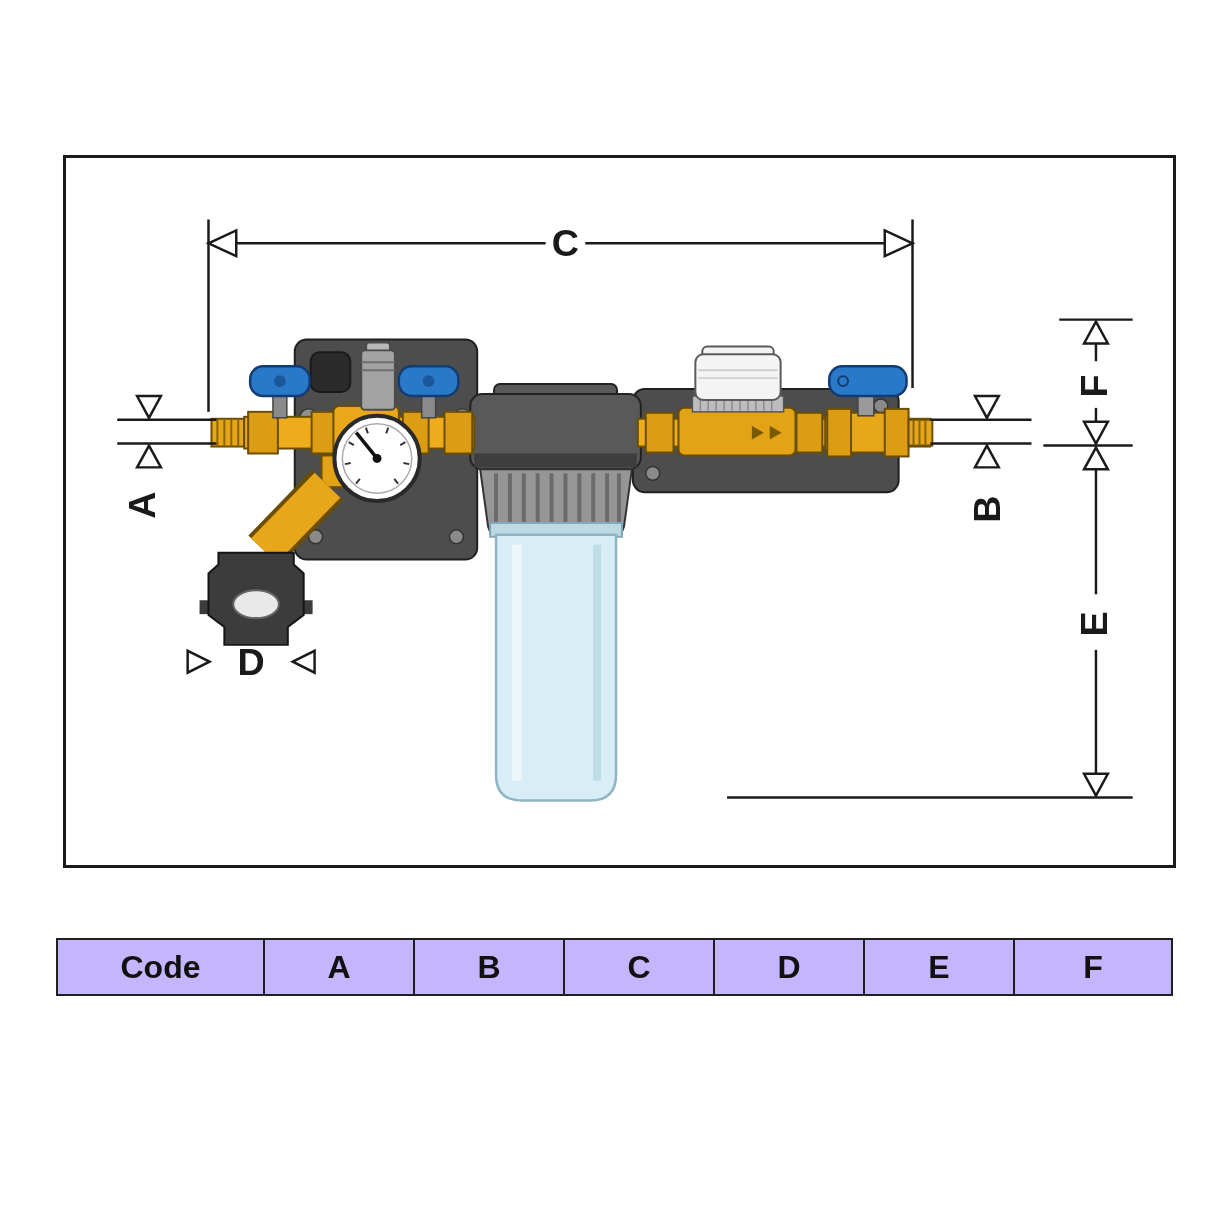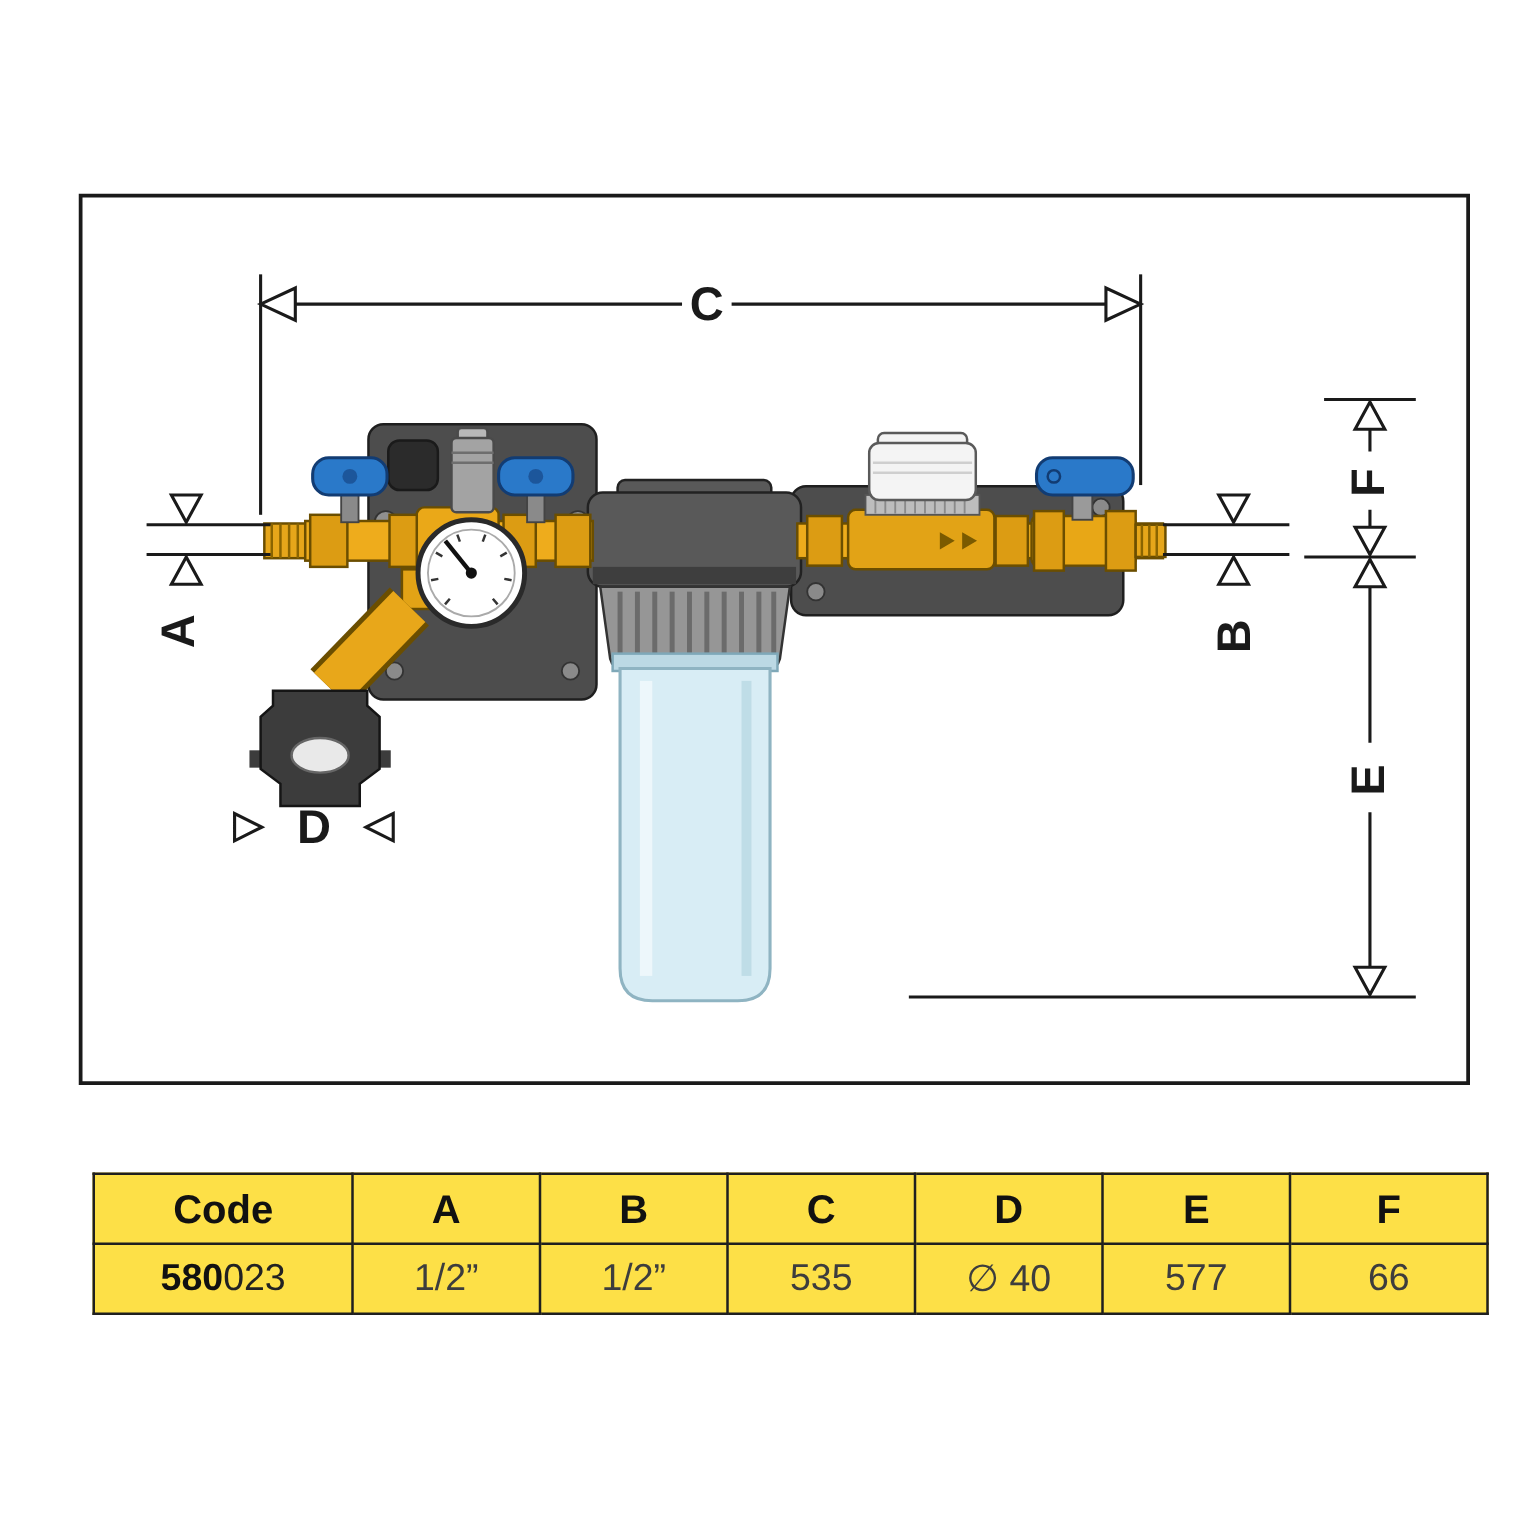--- a/index.html
+++ b/index.html
@@ -2,21 +2,21 @@
 <html><head>
 <meta charset="utf-8">
 <style>
   html,body{margin:0;padding:0;background:#ffffff;}
   .page{position:relative;width:1214px;height:1214px;background:#fff;font-family:"Liberation Sans",sans-serif;overflow:hidden;}
   .drawing-frame{position:absolute;left:63px;top:155px;width:1113px;height:713px;border:3px solid #1a1a1a;box-sizing:border-box;background:#fff;}
   .drawing-frame svg{display:block;width:100%;height:100%;}
   .dim-line{stroke:#1a1a1a;stroke-width:2.5;fill:none;}
   .dim-tri{fill:#ffffff;stroke:#1a1a1a;stroke-width:2.5;stroke-linejoin:miter;}
   .dim-label{font-family:"Liberation Sans",sans-serif;font-size:38px;font-weight:bold;fill:#1a1a1a;}
-  .dims-table{position:absolute;left:74px;top:938px;width:1115px;border-collapse:collapse;table-layout:fixed;background:#fde047;}
+  .dims-table{position:absolute;left:56px;top:938px;width:1115px;border-collapse:collapse;table-layout:fixed;background:#c4b5fd;}
   .dims-table th,.dims-table td{border:2.5px solid #1f1f1f;text-align:center;vertical-align:middle;height:54px;padding:0;}
   .dims-table th{font-size:32px;font-weight:bold;color:#111;}
   .dims-table td{font-size:30px;color:#3d3d3d;font-weight:400;}
   .dims-table td .code-prefix{font-weight:bold;color:#111;}
   .dims-table td .code-suffix{font-weight:400;color:#222;}
 </style>
 </head>
 <body>
 
 <div class="page">
@@ -231,25 +231,16 @@
         <th>Code</th>
         <th>A</th>
         <th>B</th>
         <th>C</th>
         <th>D</th>
         <th>E</th>
         <th>F</th>
       </tr>
     </thead>
     <tbody>
-      <tr>
-        <td><span class="code-prefix">580</span><span class="code-suffix">023</span></td>
-        <td>1/2”</td>
-        <td>1/2”</td>
-        <td>535</td>
-        <td>∅ 40</td>
-        <td>577</td>
-        <td>66</td>
-      </tr>
     </tbody>
   </table>
 
 </div>
 
 </body></html>

